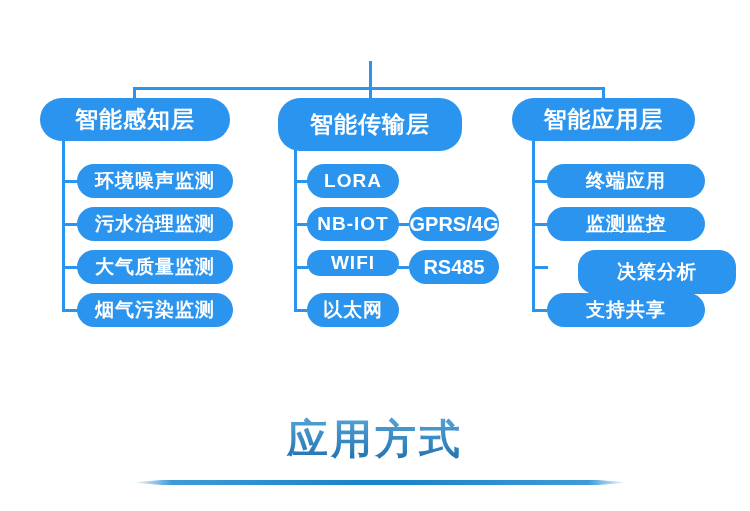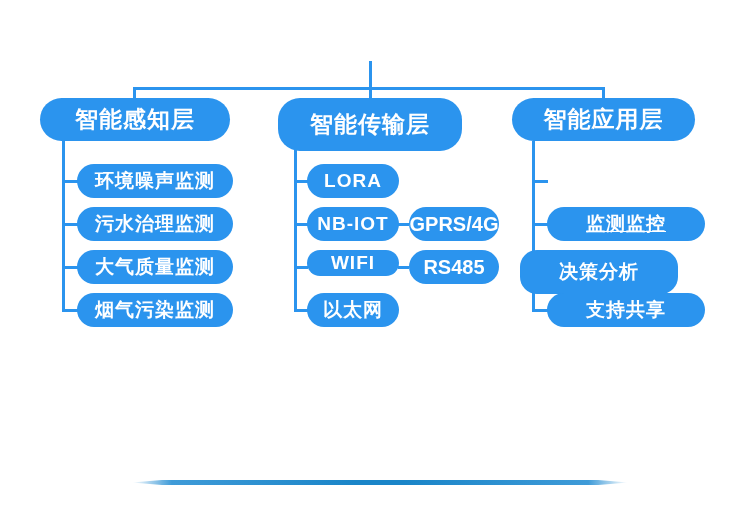--- a/index.html
+++ b/index.html
@@ -76,19 +76,21 @@
   <div class="pill node-pill" style="left:77px;top:250px;width:156px;height:34px;">大气质量监测</div>
   <div class="pill node-pill" style="left:77px;top:293px;width:156px;height:34px;">烟气污染监测</div>
 
   <div class="pill node-pill" style="left:307px;top:164px;width:92px;height:34px;">LORA</div>
   <div class="pill node-pill" style="left:307px;top:207px;width:92px;height:34px;">NB-lOT</div>
   <div class="pill side-pill pill" style="left:409px;top:207px;width:90px;height:34px;">GPRS/4G</div>
   <div class="pill node-pill" style="left:307px;top:250px;width:92px;height:26px;">WIFI</div>
   <div class="pill side-pill pill" style="left:409px;top:250px;width:90px;height:34px;">RS485</div>
   <div class="pill node-pill" style="left:307px;top:293px;width:92px;height:34px;">以太网</div>
 
+  <div class="pill node-pill" style="left:547px;top:164px;width:158px;height:34px;">终端应用</div>
   <div class="pill node-pill" style="left:547px;top:207px;width:158px;height:34px;text-decoration:underline;">监测监控</div>
-  <div class="pill node-pill" style="left:520px;top:250px;width:158px;height:44px;">决策分析</div>
+  <div class="pill node-pill" style="left:578px;top:250px;width:158px;height:44px;">决策分析</div>
   <div class="pill node-pill" style="left:547px;top:293px;width:158px;height:34px;">支持共享</div>
 
+  <div class="app-title">应用方式</div>
   <div class="app-underline"></div>
 
 </div>
 
 </body></html>

